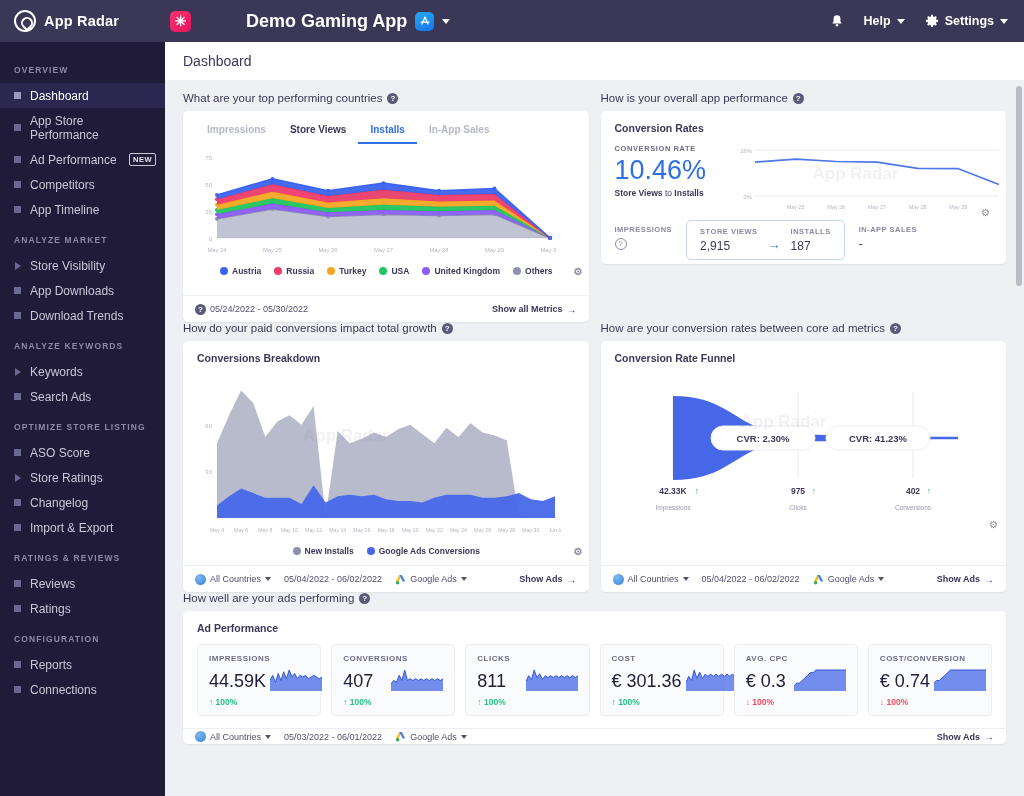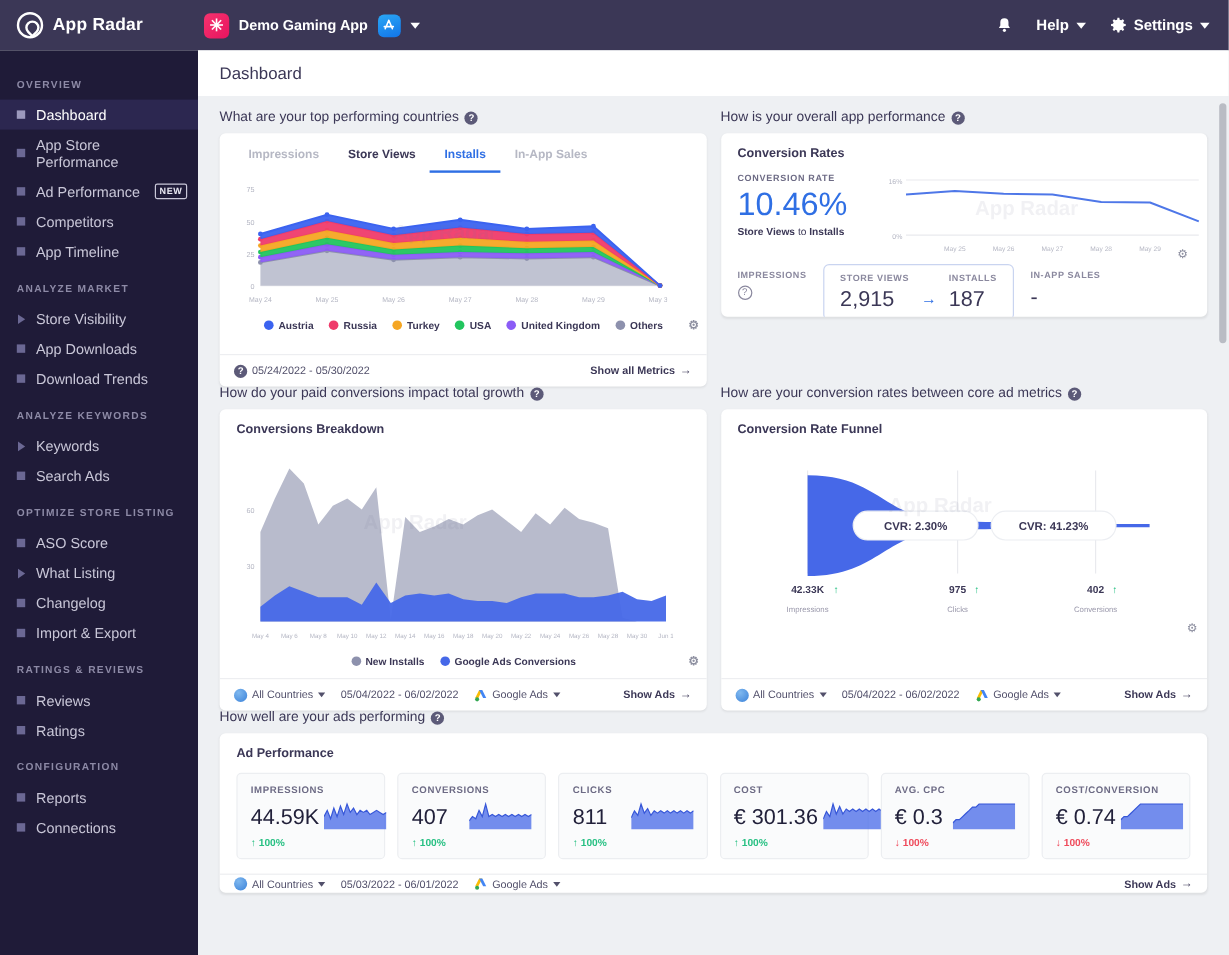--- a/index.html
+++ b/index.html
@@ -20,21 +20,21 @@
   .brand-logo { width: 22px; height: 22px; border: 2px solid #fff; border-radius: 50%;
       position: relative; flex: 0 0 22px; }
   .brand-logo:after { content: ""; position: absolute; left: 5px; top: 5px; width: 8px; height: 8px;
       border: 2px solid #fff; border-radius: 50% 50% 50% 0; transform: rotate(-45deg); }
   .brand-name { font-size: 14.5px; font-weight: bold; letter-spacing: .2px; }
 
   .appsel { display: flex; align-items: center; gap: 8px; margin-left: 5px; cursor: pointer; }
   .app-icon { width: 21px; height: 21px; border-radius: 5px;
       background: linear-gradient(135deg,#f5336e,#e8145f);
       color: #fff; font-size: 14px; line-height: 21px; text-align: center; font-weight: bold; }
-  .app-name { font-size: 12px; font-weight: bold; }
+  .app-name { font-size: 18px; font-weight: bold; margin-left: 47px; }
   .store-icon { width: 19px; height: 19px; border-radius: 5px;
       background: linear-gradient(160deg,#2aa7f5,#1274e8);
       display: flex; align-items: center; justify-content: center; }
   .caret { width: 0; height: 0; border-left: 4.5px solid transparent; border-right: 4.5px solid transparent;
       border-top: 5px solid currentColor; display: inline-block; }
   .topbar-right { margin-left: auto; display: flex; align-items: center; gap: 20px; padding-right: 16px; }
   .tb-item { display: flex; align-items: center; gap: 6px; font-size: 12.5px; font-weight: bold; cursor: pointer; }
 
   
   .body-wrap { flex: 1; display: flex; min-height: 0; }
@@ -102,21 +102,21 @@
   .cr-left { width: 108px; flex: 0 0 108px; }
   .cr-label { font-size: 7.5px; font-weight: bold; letter-spacing: .6px; color: #6d6b85; }
   .cr-big { font-size: 27px; color: #2f6fe4; font-weight: normal; line-height: 1.15; margin: 2px 0; }
   .cr-sub { font-size: 8.5px; color: #3b3756; }
   .cr-sub b { font-weight: bold; }
   .cr-right { flex: 1; min-width: 0; position: relative; }
 
   .metrics { display: flex; align-items: stretch; padding: 4px 14px 10px 14px; gap: 0; }
   .m { padding: 5px 14px 5px 0; }
   .m-label { font-size: 7.5px; font-weight: bold; letter-spacing: .5px; color: #8a889e; }
-  .m-val { font-size: 18px; color: #3b3756; margin-top: 3px; }
+  .m-val { font-size: 12px; color: #3b3756; margin-top: 3px; }
   .m-q { width: 12px; height: 12px; border-radius: 50%; border: 1.3px solid #8a889e; color: #8a889e;
       font-size: 8px; line-height: 10px; text-align: center; margin-top: 4px; }
   .m-box { border: 1px solid #c9d4f0; border-radius: 5px; display: flex; align-items: center;
       gap: 10px; padding: 6px 13px; }
   .m-box .m { padding: 0; }
   .m-arrow { color: #2f6fe4; font-size: 13px; align-self: center; padding-top: 9px; }
 
   
   .ad-grid { display: flex; gap: 10px; padding: 10px 14px 12px 14px; }
   .ad-tile { flex: 1; background: #fafbfc; border: 1px solid #eceef1; border-radius: 4px;
@@ -221,21 +221,21 @@
         <span class="bullet"></span>
         <span>Search Ads</span>
       </div>
       <div class="nav-section">OPTIMIZE STORE LISTING</div>
       <div class="nav-item">
         <span class="bullet"></span>
         <span>ASO Score</span>
       </div>
       <div class="nav-item">
         <span class="tri"></span>
-        <span>What Listing</span>
+        <span>Store Ratings</span>
       </div>
       <div class="nav-item">
         <span class="bullet"></span>
         <span>Changelog</span>
       </div>
       <div class="nav-item">
         <span class="bullet"></span>
         <span>Import &amp; Export</span>
       </div>
       <div class="nav-section">RATINGS &amp; REVIEWS</div>

